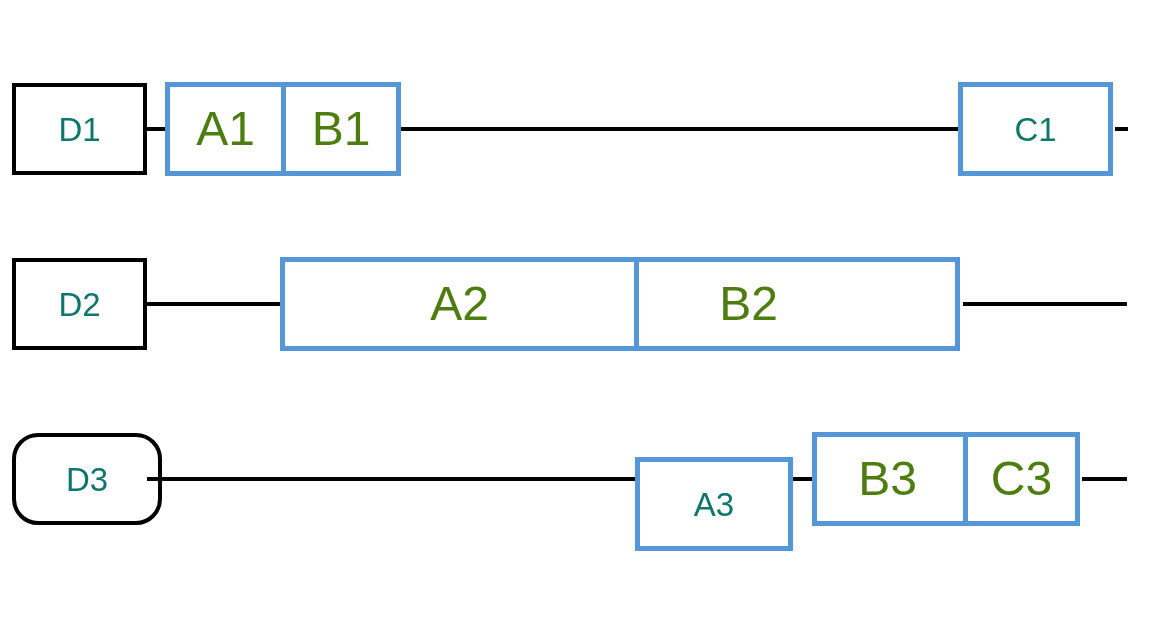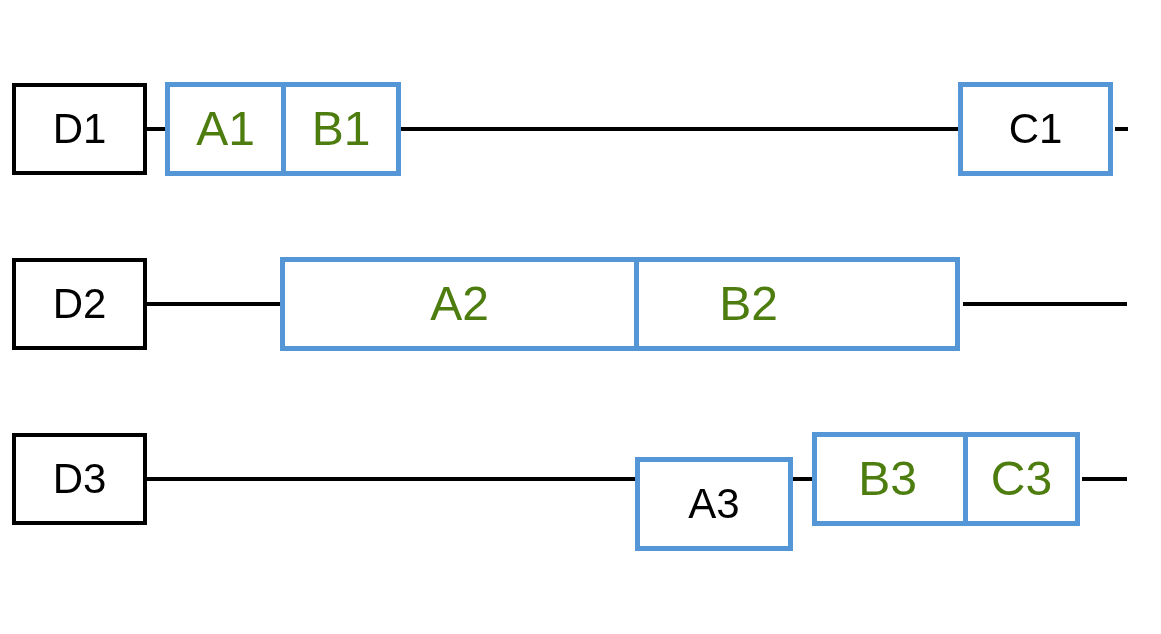--- a/index.html
+++ b/index.html
@@ -18,22 +18,22 @@
     height:634px;
     background:var(--bg);
     overflow:hidden;
   }
   .box{
     position:absolute;
     box-sizing:border-box;
     display:flex;
     align-items:center;
     justify-content:center;
-    font-size:42px;
-    color:#000000;
+    font-size:33px;
+    color:#0f766e;
     background:#fff;
     line-height:1;
   }
   .black-box{
     border:4px solid var(--black);
     height:92px;
   }
   .blue-box{
     border:5px solid var(--blue);
     height:94px;
@@ -107,21 +107,21 @@
       </div>
       <div class="cell" style="width:176px;padding-left:48px;">
         <span>B2</span>
       </div>
     </div>
 
     <div class="hline" style="left:963px;top:302px;width:164px;"></div>
   </div>
 
   <div>
-    <div class="box black-box" style="left:12px;top:433px;width:135px;">
+    <div class="box black-box" style="left:12px;top:433px;width:150px;border-radius:26px;">
       <span>D3</span>
     </div>
 
     <div class="hline" style="left:147px;top:477px;width:488px;"></div>
 
     <div class="box blue-box" style="left:635px;top:457px;width:158px;">
       <span>A3</span>
     </div>
 
     <div class="hline" style="left:793px;top:477px;width:19px;"></div>

